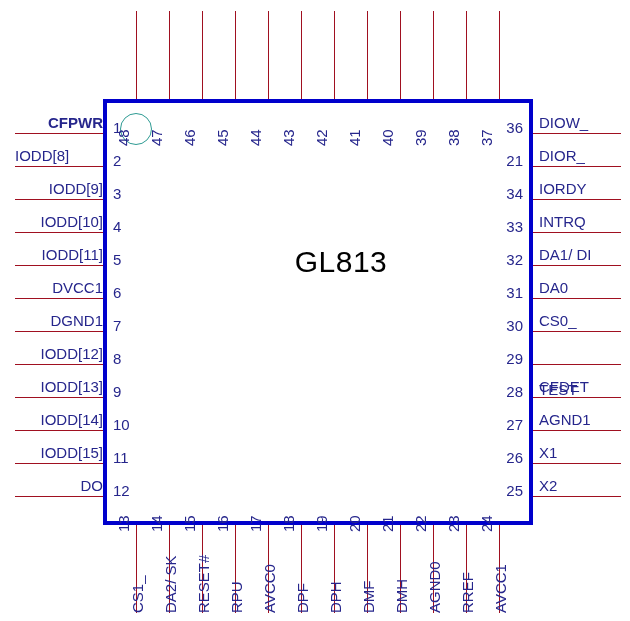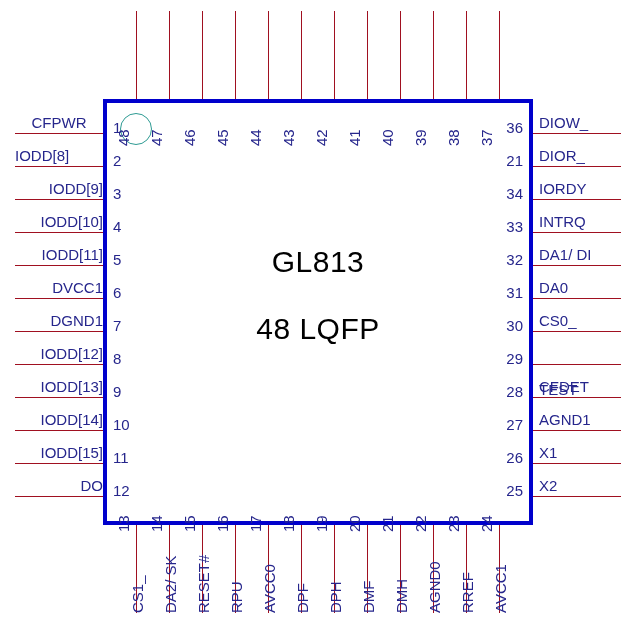--- a/index.html
+++ b/index.html
@@ -49,21 +49,21 @@
     position: absolute;
     left: 103px;
     width: 430px;
     text-align: center;
     color: #000000;
     font-family: "Liberation Sans", sans-serif;
     font-size: 30px;
     letter-spacing: 0.5px;
     z-index: 8;
   }
-  #part-name  { top: 245px; }
+  #part-name  { top: 245px; margin-left: 23px; }
   #part-pkg   { top: 312px; }
 
   
   .pin-num {
     position: absolute;
     color: #26268c;
     font-size: 15px;
     font-family: "Liberation Sans", sans-serif;
     z-index: 9;
     white-space: nowrap;
@@ -108,25 +108,24 @@
 </head>
 <body>
 
 <div id="stage">
 
   <div id="chip-body"></div>
 
   <div id="pin1-marker"></div>
 
   <div class="part-text" id="part-name">GL813</div>
-  <div class="part-text" id="part-pkg">48 LQFP</div>
 
   <div id="pins-layer">
       <div class="lead-h" style="left:15px; top:133px; width:88px;"></div>
-      <div class="pin-name" style="left:15px; top:115px; width:88px; text-align:center;">CFPWR</div>
+      <div class="pin-name" style="left:15px; top:115px; width:88px; text-align:right;font-weight:bold;">CFPWR</div>
       <div class="pin-num left" style="left:113px; top:120px;">1</div>
       <div class="lead-h" style="left:15px; top:166px; width:88px;"></div>
       <div class="pin-name" style="left:15px; top:148px; width:88px; text-align:left;">IODD[8]</div>
       <div class="pin-num left" style="left:113px; top:153px;">2</div>
       <div class="lead-h" style="left:15px; top:199px; width:88px;"></div>
       <div class="pin-name" style="left:15px; top:181px; width:88px; text-align:right;">IODD[9]</div>
       <div class="pin-num left" style="left:113px; top:186px;">3</div>
       <div class="lead-h" style="left:15px; top:232px; width:88px;"></div>
       <div class="pin-name" style="left:15px; top:214px; width:88px; text-align:right;">IODD[10]</div>
       <div class="pin-num left" style="left:113px; top:219px;">4</div>

